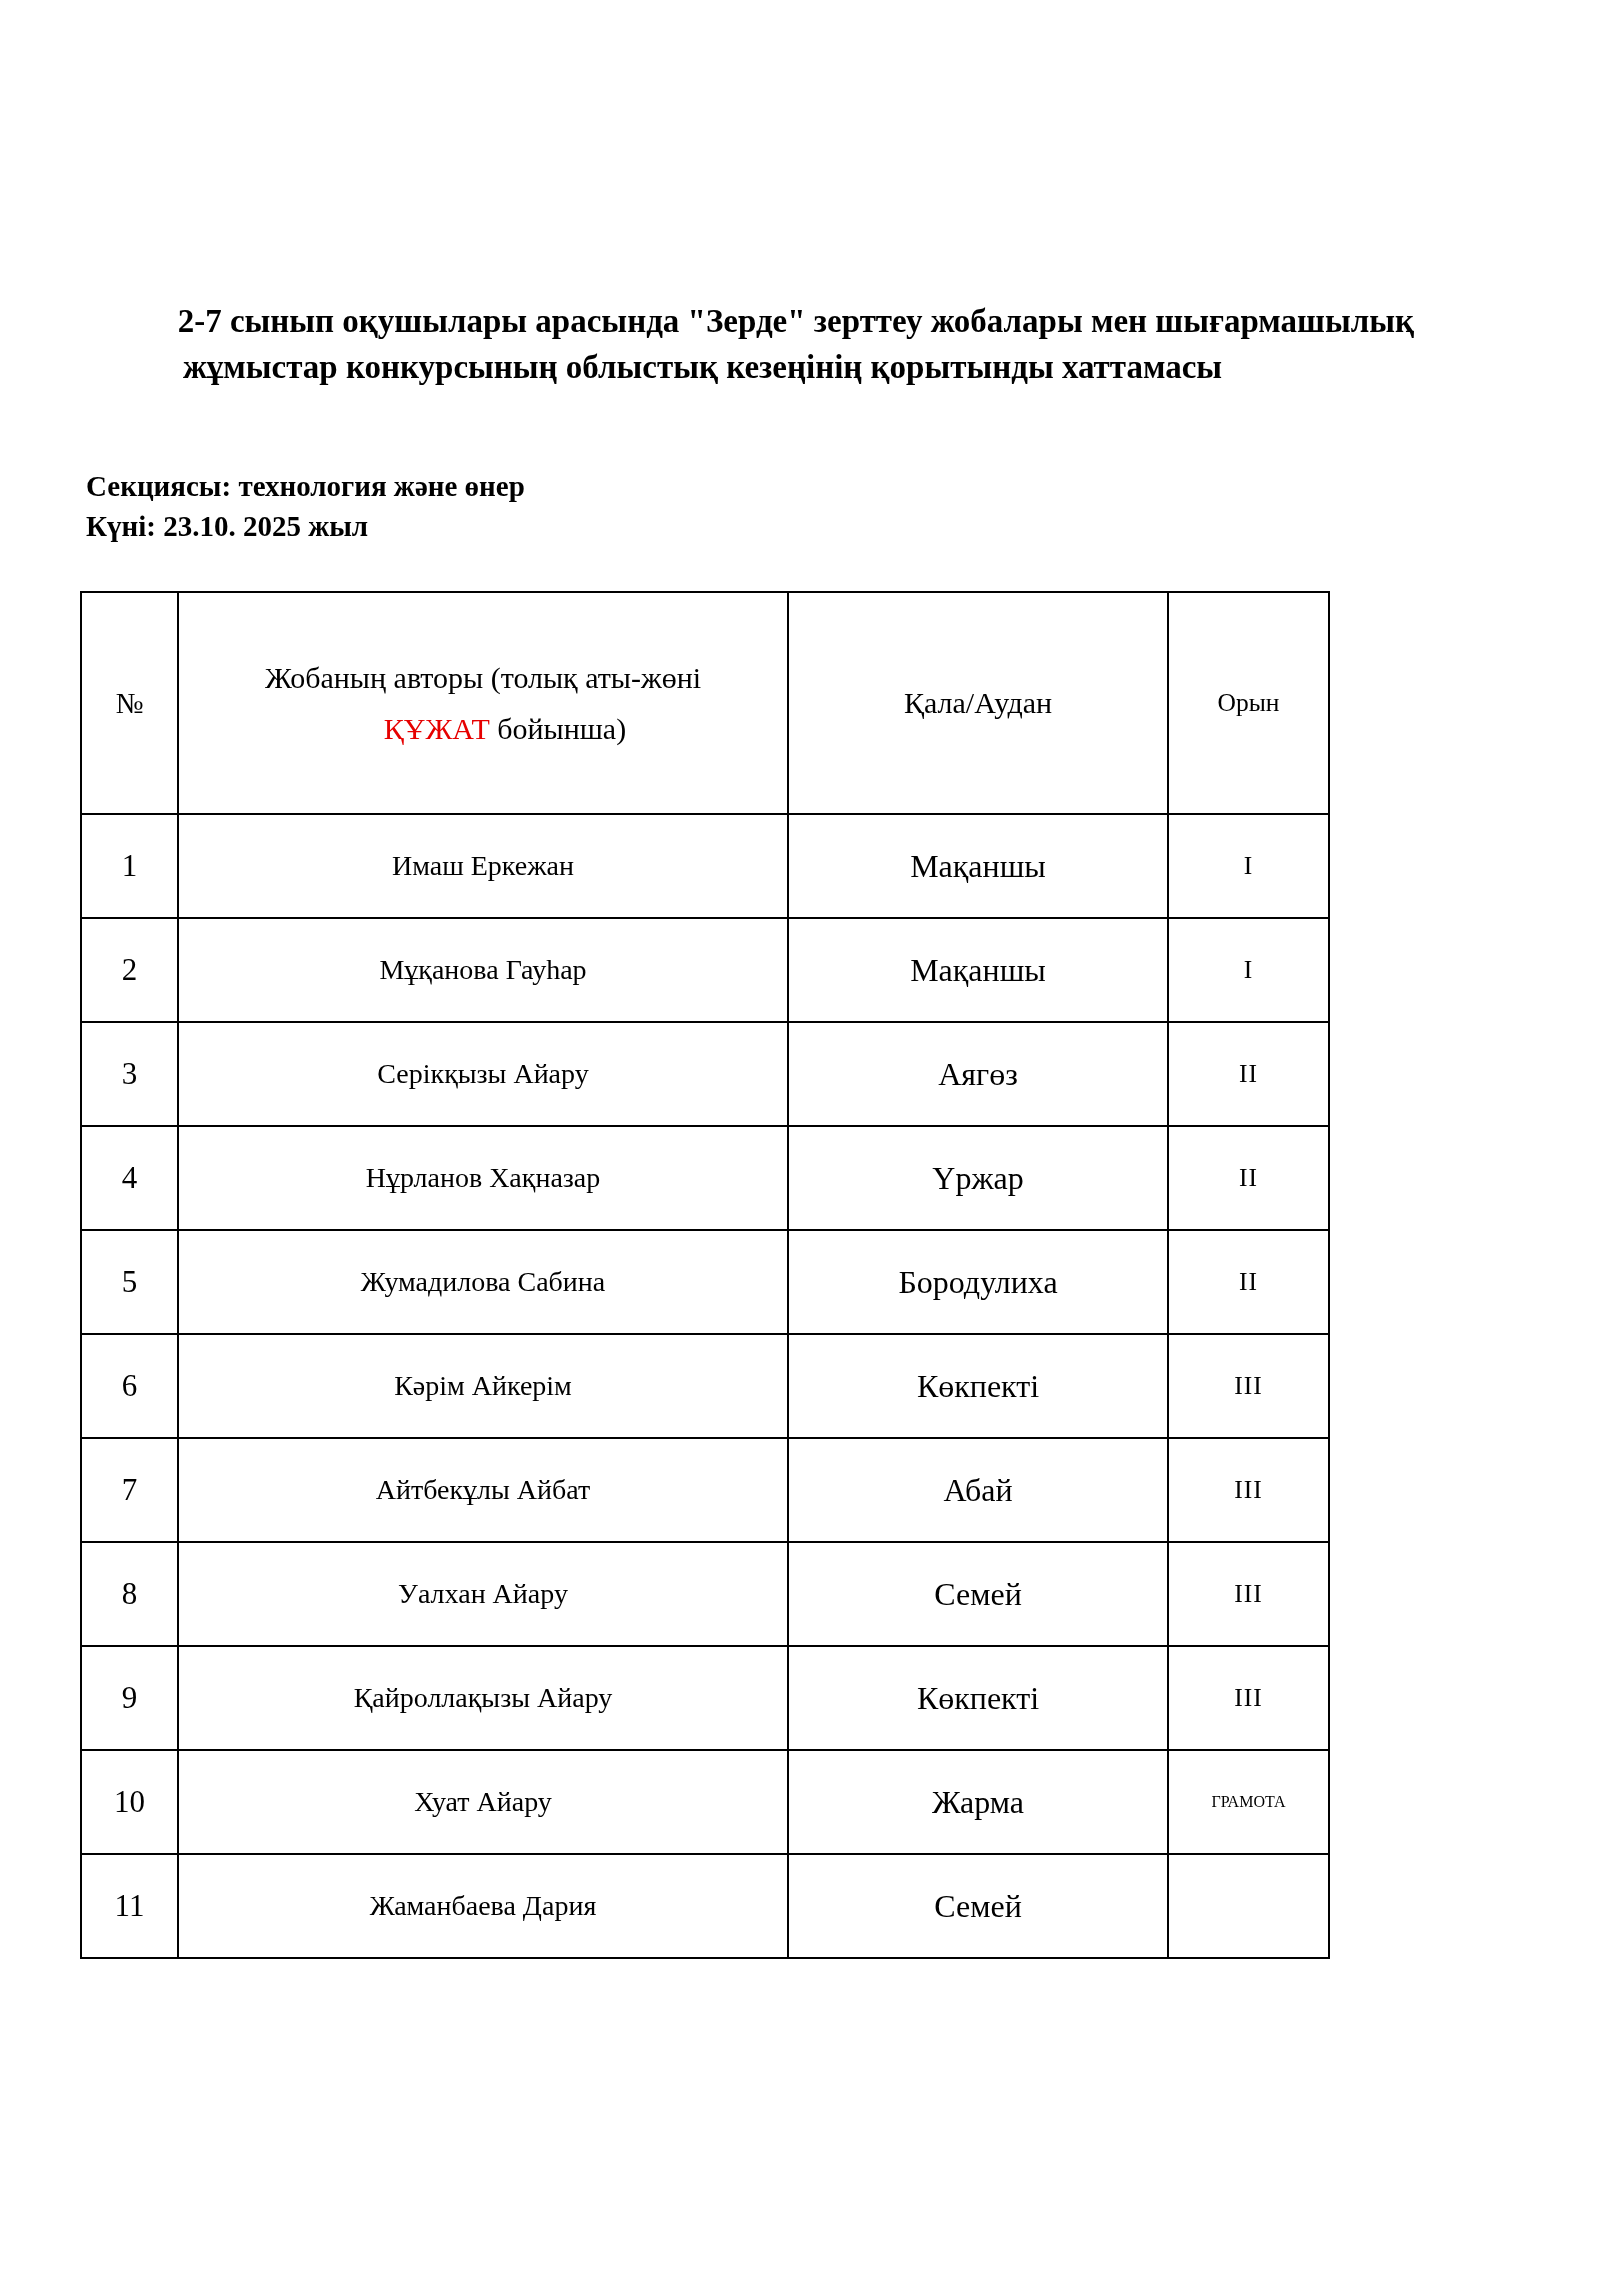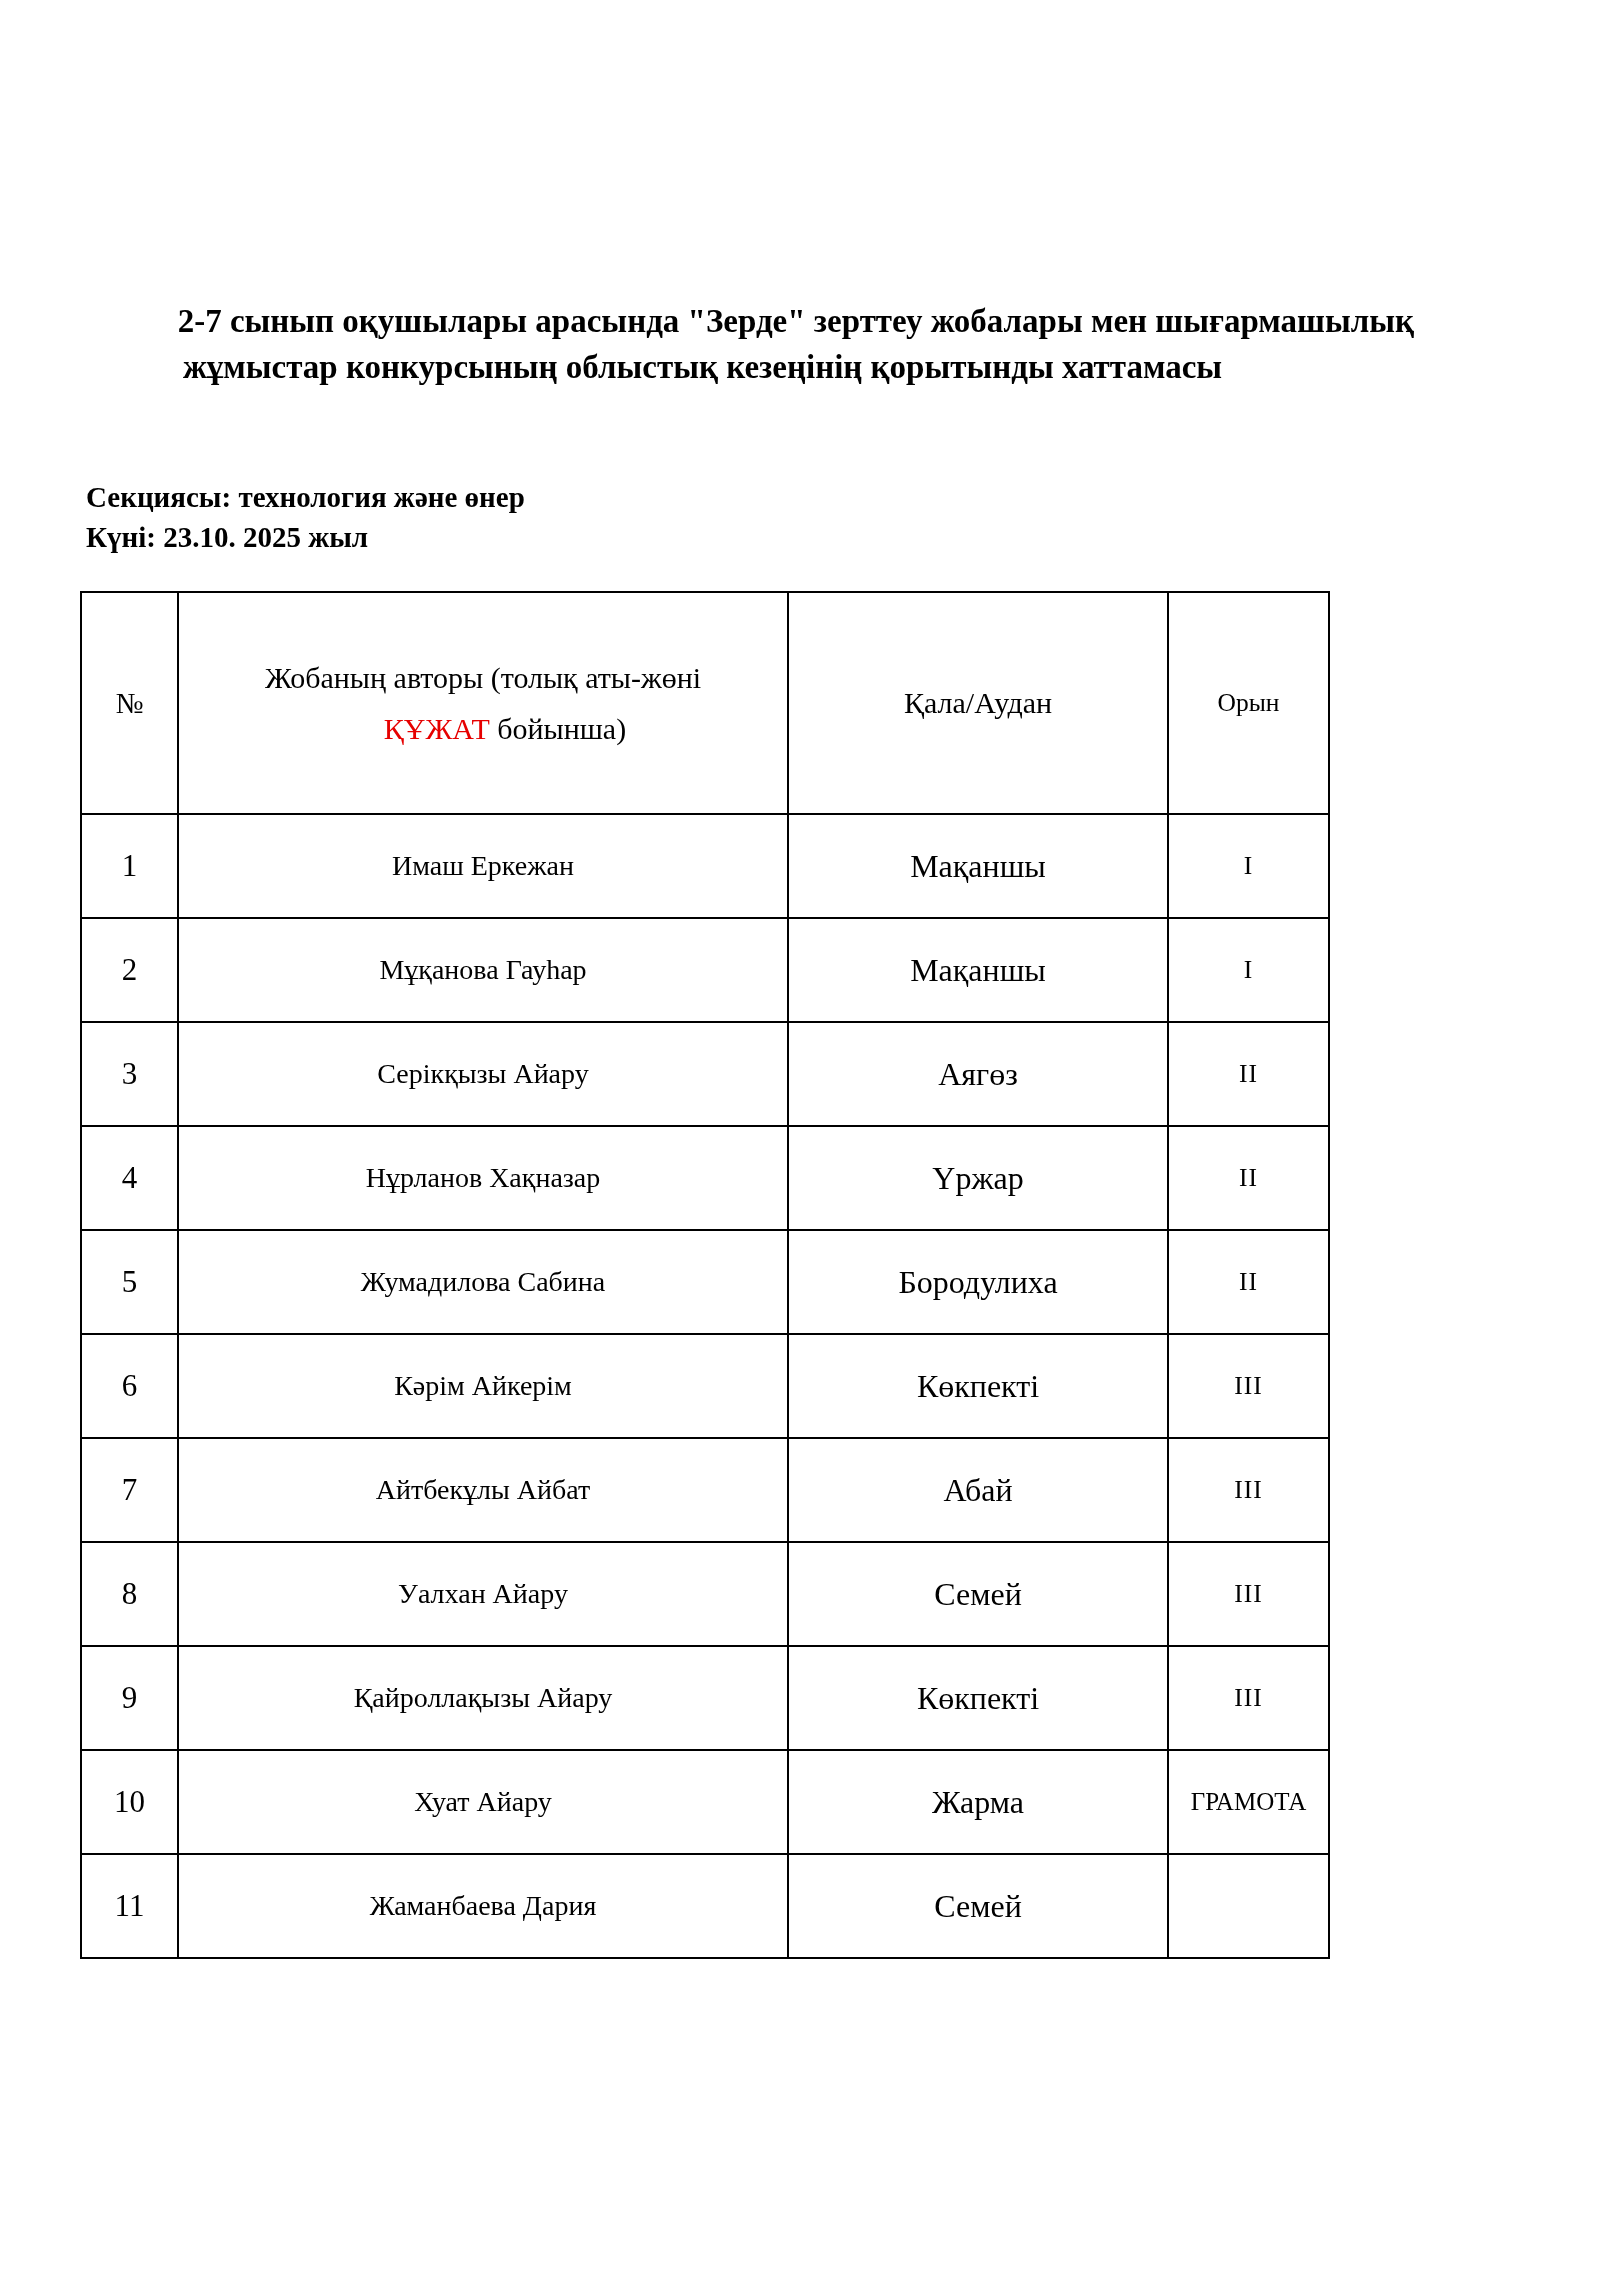--- a/index.html
+++ b/index.html
@@ -19,21 +19,21 @@
     width: 100%;
     text-align: center;
     font-weight: bold;
     font-size: 33px;
     line-height: 46px;
   }
   .title-line1 { display: block; transform: translateX(-14.7px); }
   .title-line2 { display: block; transform: translateX(-108px); }
   .meta {
     position: absolute;
-    top: 477px;
+    top: 466px;
     left: 86px;
     font-weight: bold;
     font-size: 29px;
     line-height: 40px;
   }
   table.results {
     position: absolute;
     top: 591px;
     left: 80px;
     width: 1248px;
@@ -56,21 +56,21 @@
   .results tr.header-row { height: 222px; }
   .h-num   { font-size: 29px; }
   .h-author{ font-size: 30px; font-weight: bold; line-height: 51px; }
   .h-city  { font-size: 30px; font-weight: bold; border-radius: 28px; }
   .h-place { font-size: 25.5px; }
   .red { color: var(--accent-red, #e60000); margin-left: 44px; }
   .cell-num    { font-size: 31px; }
   .cell-author { font-size: 28px; white-space: pre-wrap; }
   .cell-city   { font-size: 32px; margin-top: 46px; }
   .cell-place  { font-size: 25.5px; letter-spacing: 1px; }
-  .cell-place.cell-place-long { font-size: 25px; letter-spacing: 0; }
+  .cell-place.cell-place-long { font-size: 16px; letter-spacing: 0; }
 </style>
 </head>
 <body>
 
 <div class="title">
   <span class="title-line1">2-7 сынып оқушылары арасында "Зерде" зерттеу жобалары мен шығармашылық</span>
   <span class="title-line2">жұмыстар конкурсының облыстық кезеңінің қорытынды хаттамасы</span>
 </div>
 
 <div class="meta">

